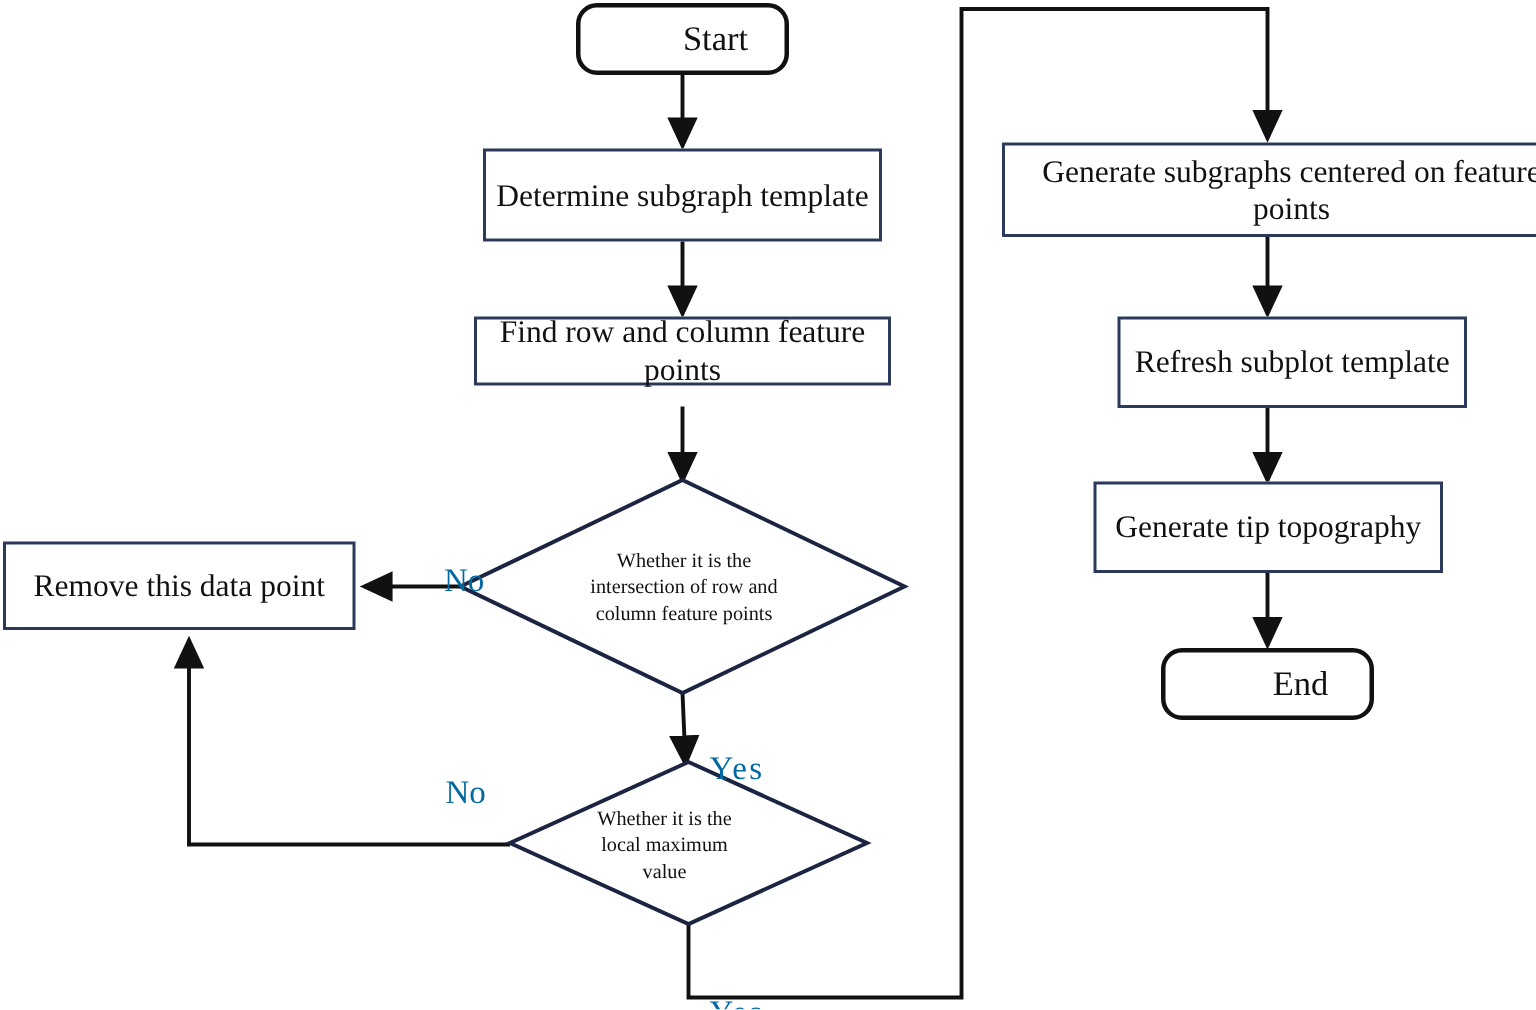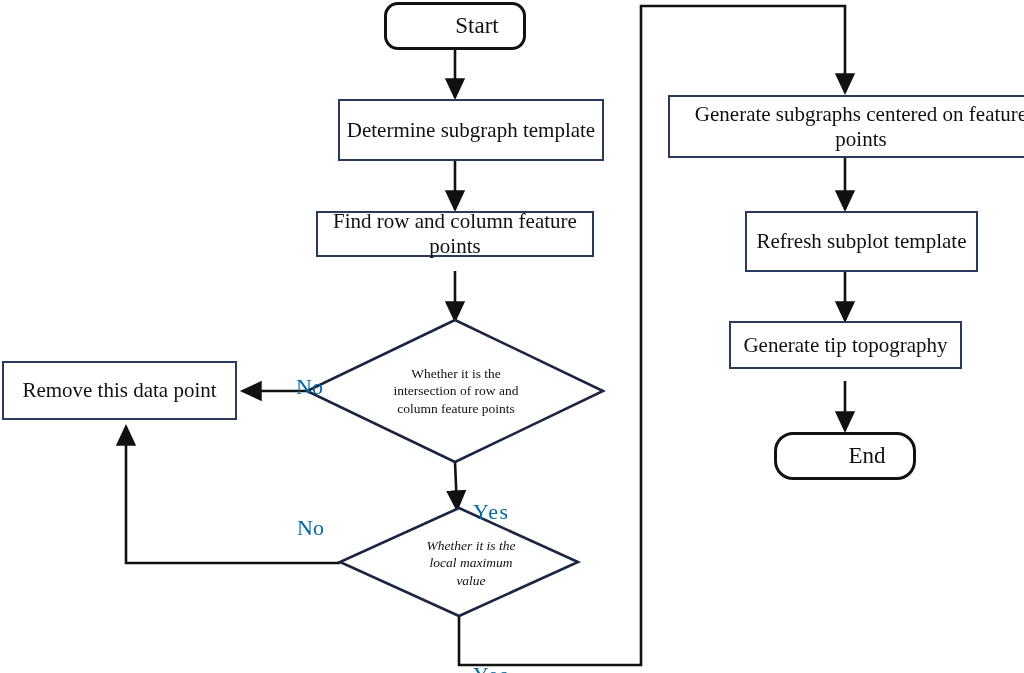--- a/index.html
+++ b/index.html
@@ -103,53 +103,53 @@
     <g fill="#ffffff" stroke="#1b2440" stroke-width="2.6">
       <polygon points="455,320 603,391 455,462 307,391"></polygon>
       <polygon points="459,508 578,562 459,616 340,562"></polygon>
     </g>
   </svg>
 
   <div class="node term" style="left:384px; top:2px; width:142px; height:48px;">
     <span>Start</span>
   </div>
 
-  <div class="node proc" style="left:322px; top:99px; width:266px; height:62px;margin-left:16px;">
+  <div class="node proc" style="left:322px; top:99px; width:266px; height:62px;">
     <span>Determine subgraph template</span>
   </div>
 
   <div class="node proc" style="left:316px; top:211px; width:278px; height:46px;">
     <span>Find row and column feature points</span>
   </div>
 
   <div class="diamond-label" style="left:385px; top:335px; width:142px; height:112px;">
     <span>Whether it is the intersection of row and column feature points</span>
   </div>
 
   <div class="node proc" style="left:2px; top:361px; width:235px; height:59px;">
     <span>Remove this data point</span>
   </div>
 
-  <div class="diamond-label" style="left:414px; top:520px; width:114px; height:86px;font-style:italic;">
+  <div class="diamond-label" style="left:386px; top:520px; width:114px; height:86px;">
     <span>Whether it is the local maximum value</span>
   </div>
 
   <div class="node proc" style="left:668px; top:95px; width:386px; height:63px;">
     <span>Generate subgraphs centered on feature points</span>
   </div>
 
   <div class="node proc" style="left:729px; top:211px; width:233px; height:61px;margin-left:16px;">
     <span>Refresh subplot template</span>
   </div>
 
-  <div class="node proc" style="left:729px; top:321px; width:233px; height:48px;">
+  <div class="node proc" style="left:729px; top:321px; width:233px; height:61px;">
     <span>Generate tip topography</span>
   </div>
 
-  <div class="node term" style="left:774px; top:432px; width:142px; height:48px;border-radius:19px;">
+  <div class="node term" style="left:774px; top:432px; width:142px; height:48px;">
     <span>End</span>
   </div>
 
   <div class="edge-label" style="left:296px; top:336px;">
     <span>No</span>
   </div>
 
   <div class="edge-label sp" style="left:473px; top:461px;">
     <span>Yes</span>
   </div>

